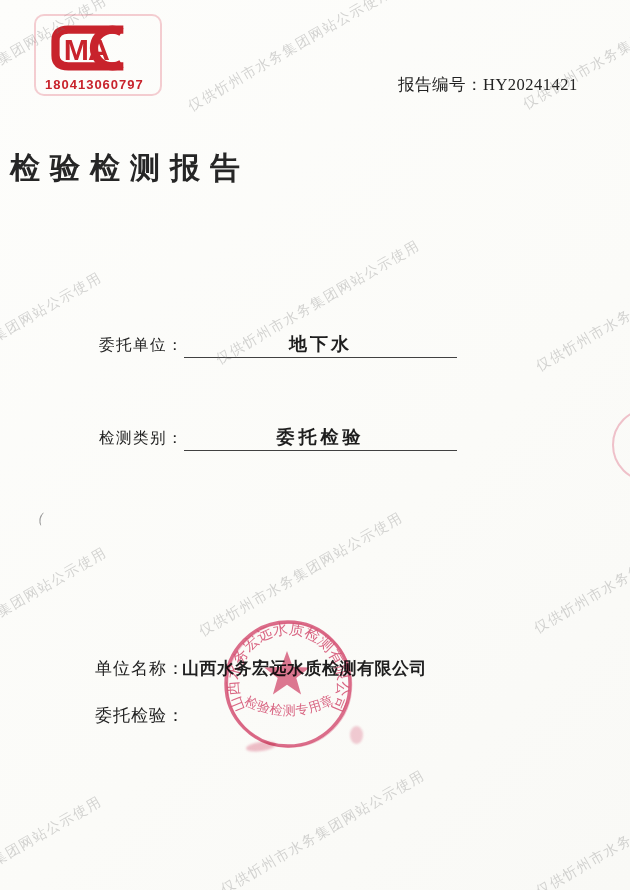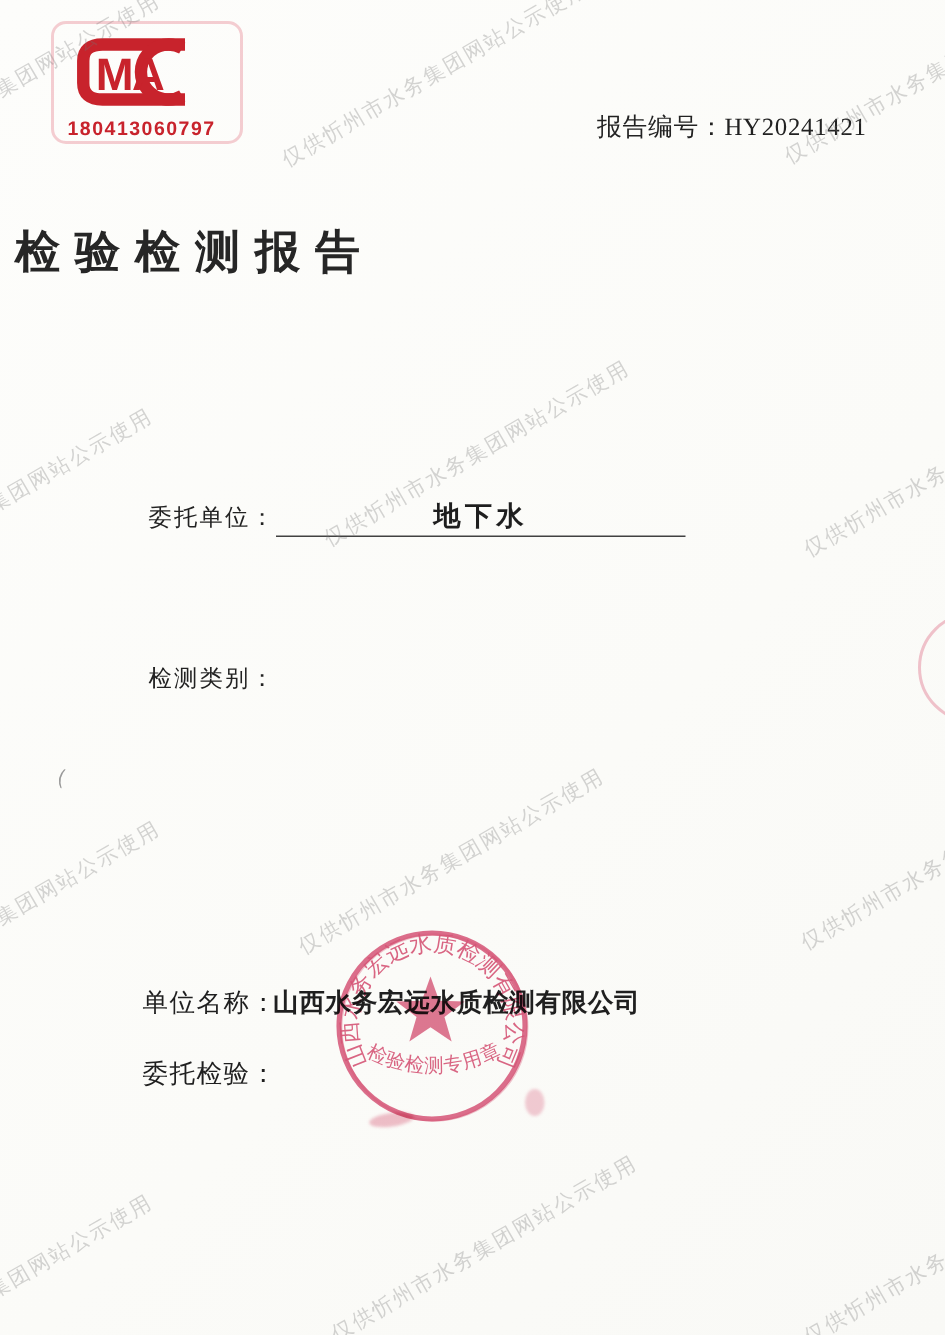--- a/index.html
+++ b/index.html
@@ -108,22 +108,25 @@
   <div class="report-no"><span>报告编号：</span><span>HY20241421</span></div>
 
   <h1 class="title">检验检测报告</h1>
 
   <div class="field" style="top:330px;">
     <span class="flabel">委托单位：</span>
     <span class="fline">
       <span class="fvalue" style="letter-spacing:3px;">地下水</span>
     </span>
   </div>
-  <div class="field" style="top:423px;margin-top:14px;">
+  <div class="field" style="top:423px;">
     <span class="flabel">检测类别：</span>
+    <span class="fline">
+      <span class="fvalue" style="letter-spacing:4px;">委托检验</span>
+    </span>
   </div>
 
   <div class="foot" style="top:656px;">
     <span class="footlabel">单位名称：</span>
     <span class="footvalue">山西水务宏远水质检测有限公司</span>
   </div>
   <div class="foot" style="top:703px;">
     <span class="footlabel">委托检验：</span>
   </div>
 

